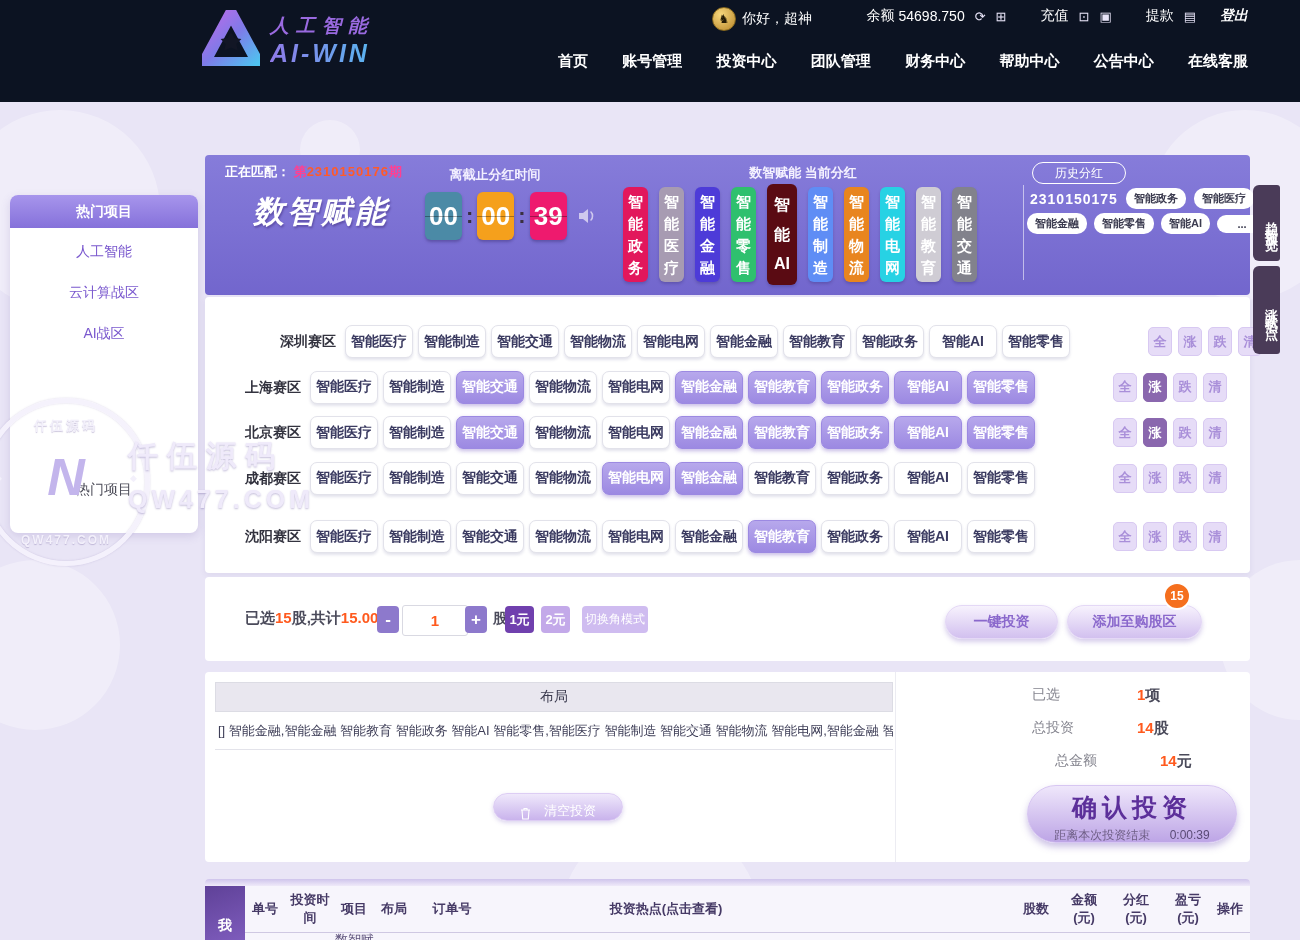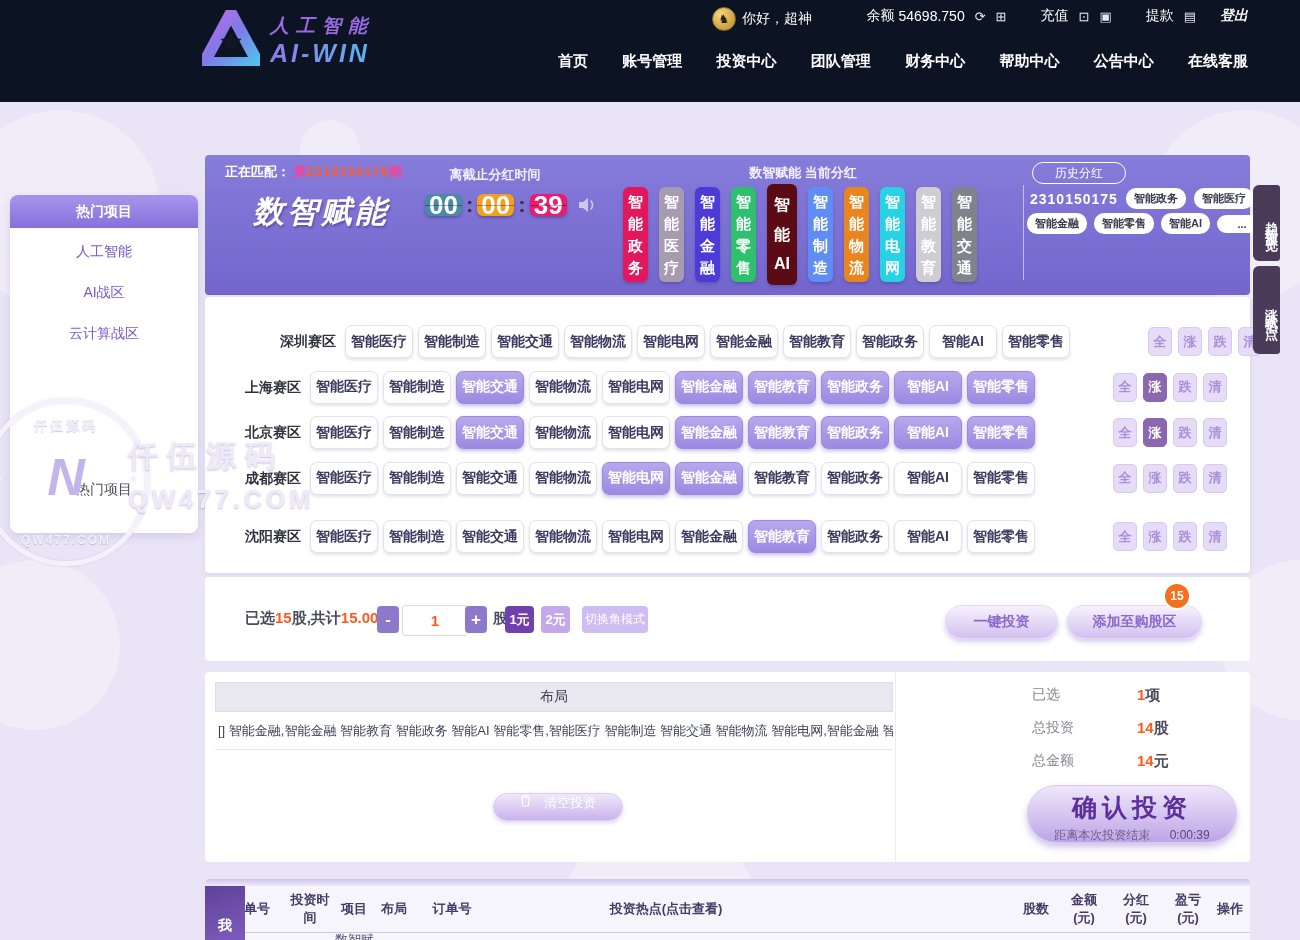--- a/index.html
+++ b/index.html
@@ -37,21 +37,21 @@
   .sb-item{height:35px;display:flex;align-items:center;justify-content:center;color:#7a58ce;font-size:14px;cursor:pointer;margin-top:6px;}
   #sb-hide{position:absolute;left:0;right:0;bottom:34px;text-align:center;color:#4c4c58;font-size:14px;cursor:pointer;}
   
   #banner{position:absolute;left:205px;top:155px;width:1045px;height:140px;background:linear-gradient(180deg,#867cda,#7266cd);border-radius:4px;z-index:3;}
   #match-line{position:absolute;left:20px;top:8px;font-size:13px;color:#fff;font-weight:700;}
   #match-line .pfx,#match-line .sfx{color:#ff3f92;}
   #match-line .num{color:#ff5a2a;letter-spacing:1px;}
   #product-title{position:absolute;left:48px;top:36px;font-size:31px;font-weight:900;font-style:italic;color:#fff;letter-spacing:3px;text-shadow:1px 2px 2px rgba(60,40,120,.45);}
   #cd-label{position:absolute;left:230px;top:11px;width:120px;text-align:center;color:#f2efff;font-size:13px;font-weight:700;}
   #clock{position:absolute;left:220px;top:37px;display:flex;align-items:center;}
-  .digit{position:relative;width:37px;height:22px;border-radius:6px;color:#fff;font-size:26px;font-weight:700;display:flex;align-items:center;justify-content:center;box-shadow:0 2px 3px rgba(40,30,90,.35);}
+  .digit{position:relative;width:37px;height:48px;border-radius:6px;color:#fff;font-size:26px;font-weight:700;display:flex;align-items:center;justify-content:center;box-shadow:0 2px 3px rgba(40,30,90,.35);}
   .digit::after{content:"";position:absolute;left:0;right:0;top:50%;height:1px;background:rgba(0,0,0,.32);}
   .d-h{background:#4b8aa6;} .d-m{background:#f5a01c;} .d-s{background:#ee1a6e;}
   .colon{color:#3a3040;font-size:22px;font-weight:900;margin:0 4px;}
   #speaker{margin-left:9px;display:flex;align-items:center;}
   #cur-label{position:absolute;left:418px;top:9px;width:360px;text-align:center;color:#f5f2ff;font-size:13px;font-weight:700;}
   #tiles{position:absolute;left:418px;top:28px;height:103px;display:flex;gap:11px;align-items:center;}
   .tile{width:25px;height:95px;border-radius:6px;color:#fff;font-weight:700;font-size:15px;display:flex;flex-direction:column;align-items:center;justify-content:space-evenly;line-height:1;box-shadow:0 2px 3px rgba(40,30,90,.25);}
   .tile.big{width:30px;height:101px;font-size:16px;}
   #b-divider{position:absolute;left:818px;top:30px;width:1px;height:95px;background:rgba(255,255,255,.55);}
   #hist-btn{position:absolute;left:827px;top:7px;width:92px;height:20px;line-height:20px;border:1px solid #fff;border-radius:11px;color:#fff;font-size:12px;text-align:center;cursor:pointer;}
@@ -86,35 +86,35 @@
   #mode-btn{position:absolute;left:377px;top:29px;width:66px;height:27px;background:#cfbcf0;border-radius:4px;color:#fff;font-size:12px;display:flex;align-items:center;justify-content:center;cursor:pointer;}
   .pillbtn{border-radius:17px;background:linear-gradient(180deg,#f7f2fd 0%,#d2c0ef 100%);border:1px solid #e4d8f6;box-shadow:0 3px 5px rgba(120,90,190,.3);color:#8a68cc;font-size:14px;font-weight:700;display:flex;align-items:center;justify-content:center;box-sizing:border-box;cursor:pointer;}
   #btn-onekey{position:absolute;left:740px;top:28px;width:113px;height:34px;}
   #btn-addcart{position:absolute;left:862px;top:28px;width:135px;height:34px;}
   #cart-badge{position:absolute;left:958px;top:5px;width:24px;height:24px;border-radius:50%;background:#f56f1e;border:2px solid #fff;color:#fff;font-size:12px;font-weight:700;display:flex;align-items:center;justify-content:center;z-index:2;}
   
   #layoutcard{position:absolute;left:205px;top:672px;width:1045px;height:190px;background:#fff;border-radius:4px;z-index:3;}
   #layout-head{position:absolute;left:10px;top:10px;width:678px;height:30px;background:#e9e7ef;border:1px solid #dcdce4;box-sizing:border-box;color:#3c3c50;font-size:14px;display:flex;align-items:center;justify-content:center;}
   #layout-content{position:absolute;left:10px;top:40px;width:678px;height:38px;border-bottom:1px solid #e3e3ea;font-size:13px;color:#3f3f58;line-height:38px;white-space:nowrap;overflow:hidden;box-sizing:border-box;padding:0 3px;}
   #vdiv{position:absolute;left:690px;top:0;width:1px;height:190px;background:#ececf2;}
-  #btn-clear{position:absolute;left:288px;top:121px;width:130px;height:28px;border-radius:14px;background:linear-gradient(180deg,#efe8fb,#c9b3ec);border:1px solid #ddcdf4;color:#fff;font-size:13px;display:flex;align-items:flex-start;justify-content:center;gap:13px;box-sizing:border-box;cursor:pointer;box-shadow:0 2px 4px rgba(120,90,190,.25);}
+  #btn-clear{position:absolute;left:288px;top:121px;width:130px;height:28px;border-radius:14px;background:linear-gradient(180deg,#efe8fb,#c9b3ec);border:1px solid #ddcdf4;color:#fff;font-size:13px;display:flex;align-items:flex-end;justify-content:center;gap:13px;box-sizing:border-box;cursor:pointer;box-shadow:0 2px 4px rgba(120,90,190,.25);}
   .sumrow{position:absolute;left:827px;width:210px;display:flex;}
   .sumrow .lab{width:105px;color:#85858f;font-size:14px;}
   .sumrow .val{font-size:15px;font-weight:700;color:#4a4a5a;}
   #btn-confirm{position:absolute;left:822px;top:113px;width:210px;height:58px;border-radius:29px;background:linear-gradient(180deg,#efe7fb 0%,#bda5e6 100%);border:1px solid #d7c6f2;box-shadow:0 4px 7px rgba(110,80,180,.35);box-sizing:border-box;text-align:center;cursor:pointer;}
   #confirm-label{font-size:25px;font-weight:900;color:#5c2f9a;letter-spacing:5px;margin-top:5px;}
   #confirm-sub{font-size:12px;color:#6f5f86;margin-top:3px;}
   #confirm-sub .t{margin-left:16px;color:#5a4a75;}
   
   #tablecard{position:absolute;left:205px;top:879px;width:1045px;height:61px;background:#f7f5fc;border-radius:4px 4px 0 0;overflow:hidden;z-index:3;}
   #t-strip{height:7px;background:linear-gradient(180deg,#cfc4ec,#efeaf9);}
   #t-tab{position:absolute;left:0;top:7px;width:40px;height:54px;background:linear-gradient(160deg,#5f4198,#7e5cbc);color:#fff;font-size:14px;font-weight:700;display:flex;align-items:flex-end;justify-content:center;padding-bottom:5px;box-sizing:border-box;cursor:pointer;}
   #t-heads{position:absolute;left:0;top:7px;width:1045px;height:47px;border-bottom:1px solid #cfc8e2;box-sizing:border-box;}
   .th{position:absolute;top:50%;transform:translateY(-50%);text-align:center;color:#463a66;font-size:13px;font-weight:700;line-height:1.35;}
-  .th0{left:27px;width:50px;} .th1{left:84px;width:42px;} .th2{left:135px;width:28px;} .th3{left:175px;width:28px;}
+  .th0{left:35px;width:50px;} .th1{left:84px;width:42px;} .th2{left:135px;width:28px;} .th3{left:175px;width:28px;}
   .th4{left:212px;width:70px;} .th5{left:355px;width:212px;} .th6{left:818px;width:26px;}
   .th7{left:862px;width:34px;} .th8{left:914px;width:34px;} .th9{left:966px;width:34px;} .th10{left:1012px;width:26px;}
   #t-partial{position:absolute;left:130px;top:52px;font-size:13px;color:#5a4e78;}
 </style>
 </head>
 <body>
 
 <div class="blob" style="left:-40px;top:110px;width:200px;height:200px;"></div>
 <div class="blob" style="left:1150px;top:110px;width:190px;height:190px;"></div>
 <div class="blob" style="left:560px;top:820px;width:200px;height:200px;"></div>
@@ -184,22 +184,22 @@
 </div>
 <div id="wmtext">
   <div class="w1">仟伍源码</div>
   <div class="w2">QW477.COM</div>
 </div>
 
 <div id="sidebar">
   <div id="sb-head">热门项目</div>
   <div id="sb-items">
       <div class="sb-item">人工智能</div>
+      <div class="sb-item">云计算战区</div>
       <div class="sb-item">AI战区</div>
-      <div class="sb-item">云计算战区</div>
     </div>
   <div id="sb-hide">热门项目</div>
 </div>
 
 <div id="banner">
   <div id="match-line">
     <span>正在匹配：</span>
     <span class="pfx">第</span><span class="num">2310150176</span><span class="sfx">期</span>
   </div>
   <div id="product-title">数智赋能</div>
@@ -433,21 +433,21 @@
   </div>
   <div id="sumrows">
       <div class="sumrow" style="top: 14px;">
         <span class="lab">已选</span>
         <span class="val"><span class="orange">1</span>项</span>
       </div>
       <div class="sumrow" style="top: 47px;">
         <span class="lab">总投资</span>
         <span class="val"><span class="orange">14</span>股</span>
       </div>
-      <div class="sumrow" style="top: 80px;">
+      <div class="sumrow" style="top: 80px; margin-left: 23px;">
         <span class="lab">总金额</span>
         <span class="val"><span class="orange">14</span>元</span>
       </div>
     </div>
   <div id="btn-confirm">
     <div id="confirm-label">确认投资</div>
     <div id="confirm-sub">
       <span>距离本次投资结束</span>
       <span class="t">0:00:39</span>
     </div>

